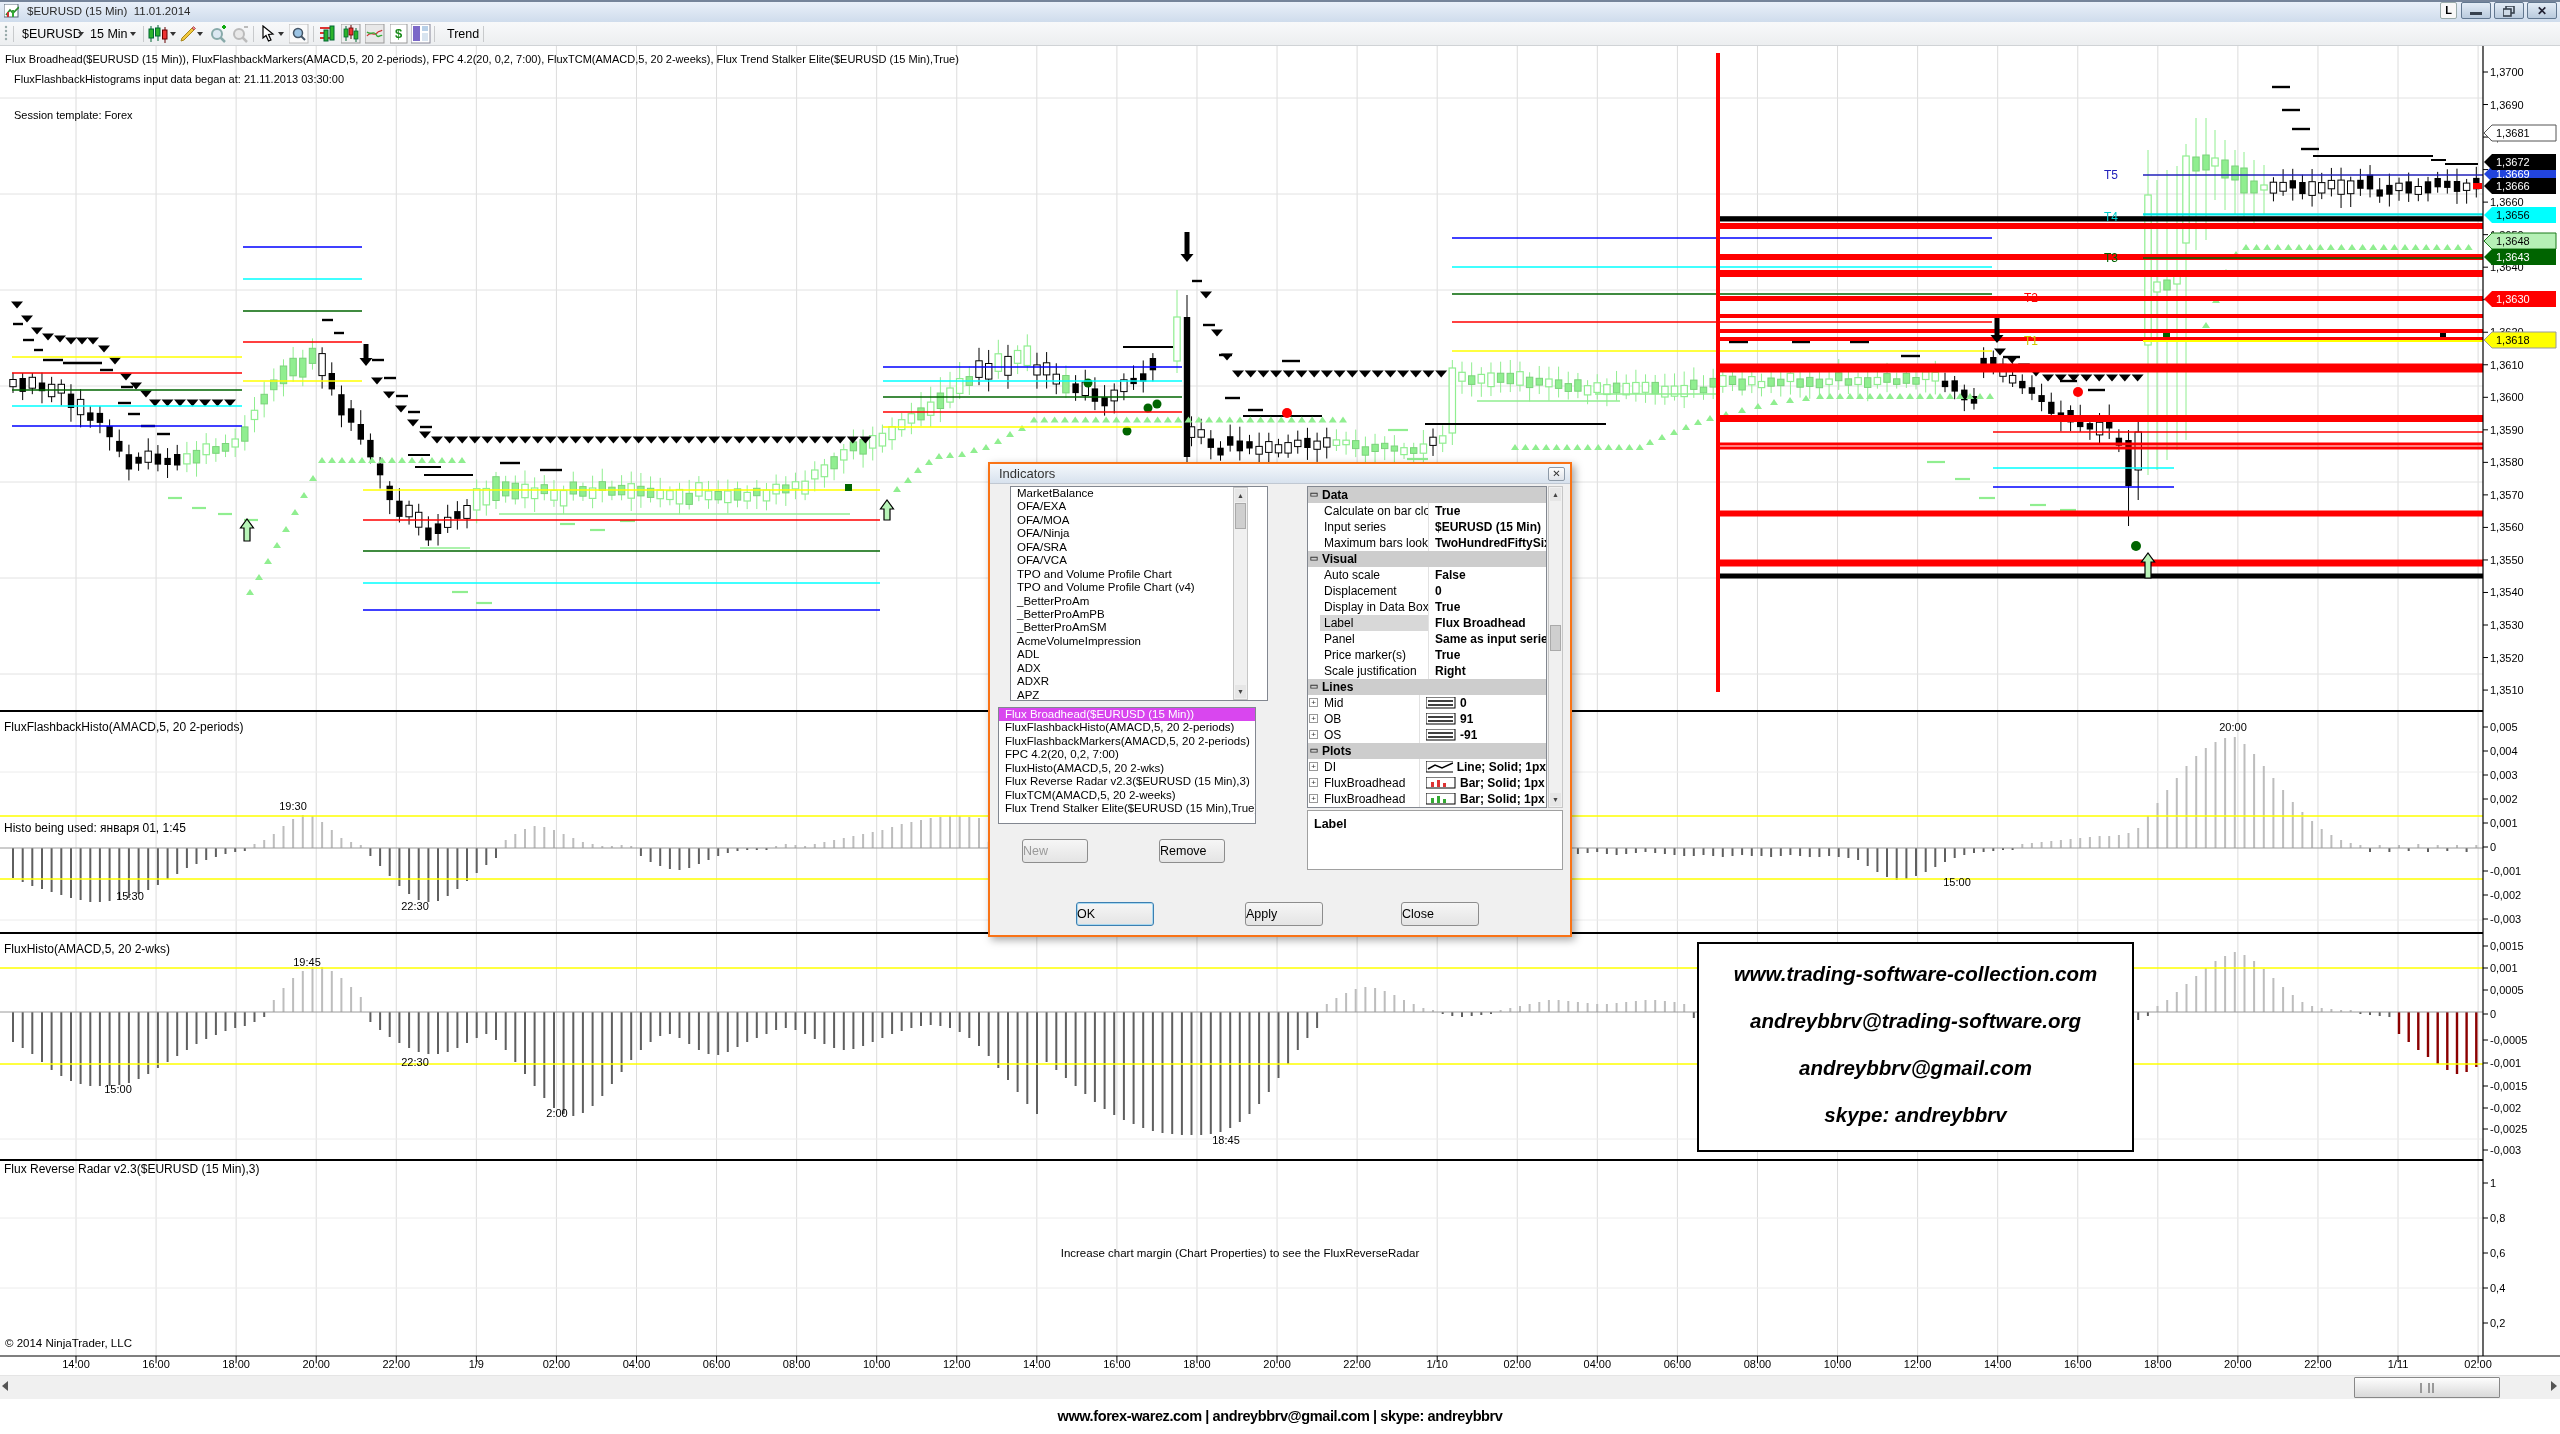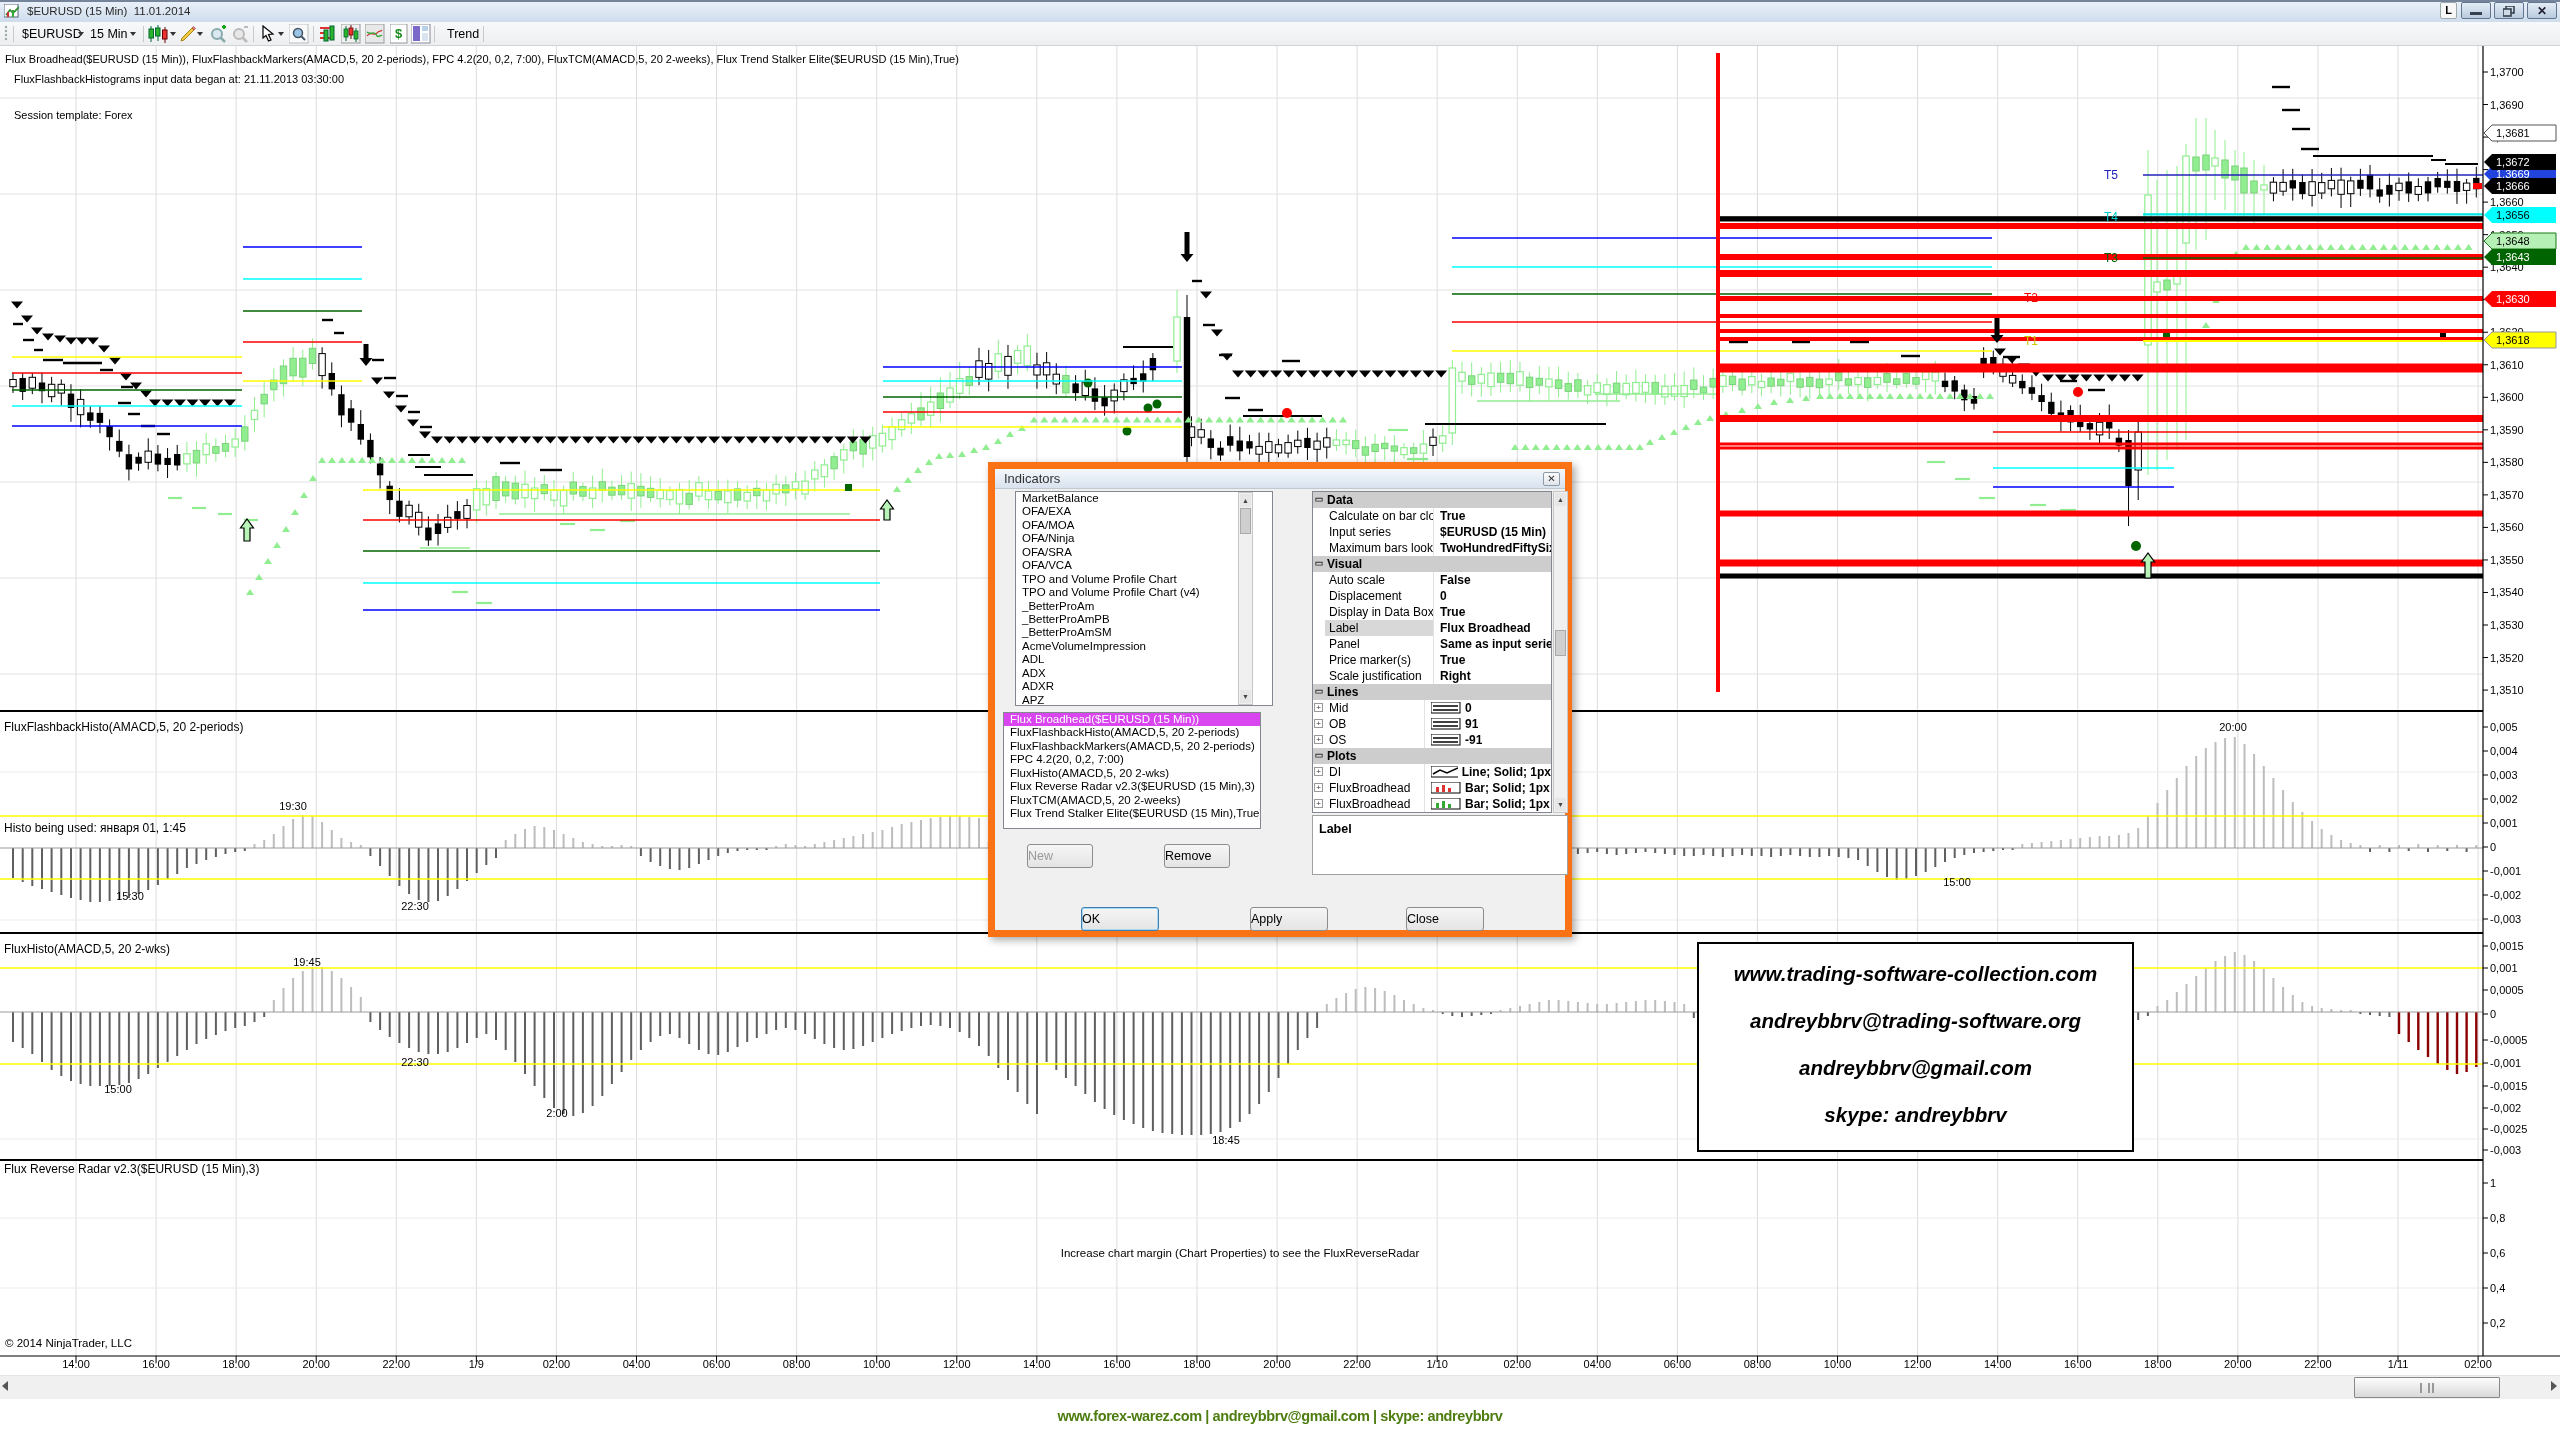--- a/index.html
+++ b/index.html
@@ -5,24 +5,24 @@
 .titlebar{position:absolute;left:0;top:0;width:2560px;height:22px;background:linear-gradient(#e9f0f9,#cfdcec);border-top:2px solid #75849a;}
 .titletxt{position:absolute;left:27px;top:5px;font-size:11.5px;color:#2a2a2a}
 .winbtn{position:absolute;top:2px;height:17px;border:1px solid #62778f;border-radius:2px;background:linear-gradient(#e3ecf6,#b9cadd);text-align:center;font-size:10px;color:#223;line-height:15px}
 .toolbar{position:absolute;left:0;top:22px;width:2560px;height:24px;background:linear-gradient(#f8f9fa,#eceef0);border-bottom:1px solid #d0d3d6}
 .tsep{position:absolute;top:4px;width:1px;height:16px;background:#c8cacc}
 .ttxt{position:absolute;top:5px;font-size:12.5px;color:#000}
 .caret{position:absolute;top:10px;width:0;height:0;border-left:3.5px solid transparent;border-right:3.5px solid transparent;border-top:4px solid #333}
 .scroll{position:absolute;left:0;top:1375px;width:2560px;height:24px;background:#f0f0f0;border-top:1px solid #e5e5e5}
 .thumb{position:absolute;left:2354px;top:1377px;width:146px;height:21px;background:linear-gradient(#fdfdfd,#d9d9d9);border:1px solid #888;border-radius:1px}
 .bottombar{position:absolute;left:0;top:1399px;width:2560px;height:35px;background:#fff;text-align:center}
-.bottombar div{margin-top:9px;font-size:14.5px;font-weight:bold;color:#4d7c0f;letter-spacing:-0.4px}
+.bottombar div{margin-top:9px;font-size:14.5px;font-weight:bold;color:#000000;letter-spacing:-0.4px}
 .wm{position:absolute;left:1697px;top:942px;width:437px;height:210px;background:#fff;border:2px solid #000;z-index:30;text-align:center}
 .wm div{font-weight:bold;font-style:italic;font-size:20.5px;color:#000}
-.dlg{position:absolute;left:988px;top:462px;width:584px;height:475px;background:#f0f0f0;border:7px solid #f97316;box-shadow:3px 3px 8px rgba(0,0,0,0.35);z-index:20}
+.dlg{position:absolute;left:988px;top:462px;width:584px;height:475px;background:#f0f0f0;border:2px solid #f97316;box-shadow:3px 3px 8px rgba(0,0,0,0.35);z-index:20}
 .dlgtitle{position:absolute;left:0;top:0;width:100%;height:20px;background:linear-gradient(#f4f8fc,#d8e2ee);border-bottom:1px solid #c0c8d2;font-size:13px;color:#333;padding-left:9px;line-height:20px}
 .dlgx{position:absolute;right:5px;top:3px;width:17px;height:14px;border:1px solid #8d9aa8;border-radius:2px;background:linear-gradient(#fdfdfd,#e0e4ea);font-size:10px;text-align:center;line-height:12px;color:#333}
 .lb{position:absolute;background:#fff;border:1px solid #828790;font-size:11.5px;color:#000}
 .lb div{height:13.45px;line-height:13.45px;padding-left:6px;white-space:nowrap;overflow:hidden}
 .sel{background:#d946ef;color:#fff}
 .btn{position:absolute;height:24px;background:linear-gradient(#f6f6f6,#e4e4e4);border:1px solid #8d8d8d;border-radius:3px;font-size:12.5px;text-align:left;color:#000}
 .grid{position:absolute;left:317px;top:22px;width:240px;background:#fff;border:1px solid #828790;font-size:12px}
 .grow{height:16px;line-height:16px;white-space:nowrap;display:flex}
 .ghead{background:#cdcdcd;font-weight:bold}
 .gname{width:109px;padding-left:4px;border-right:1px solid #e2e2e2;overflow:hidden;flex:none}

